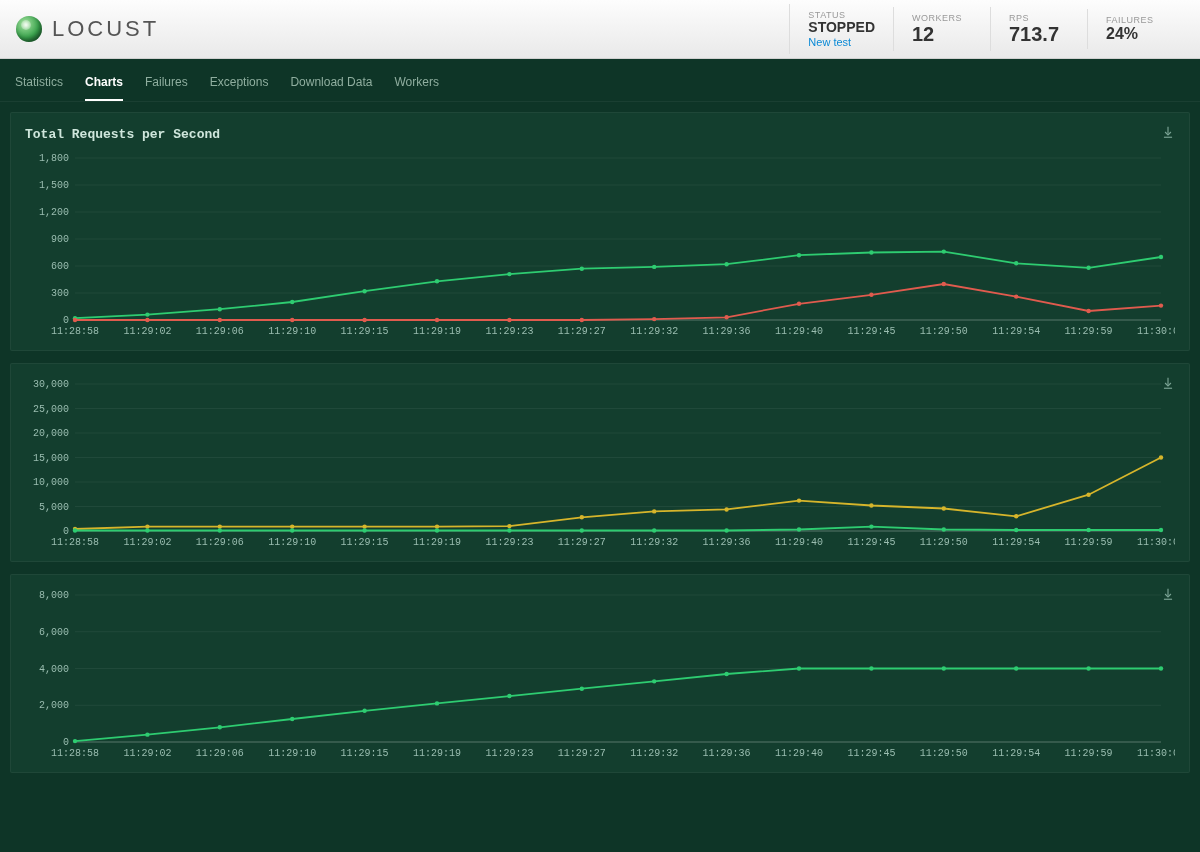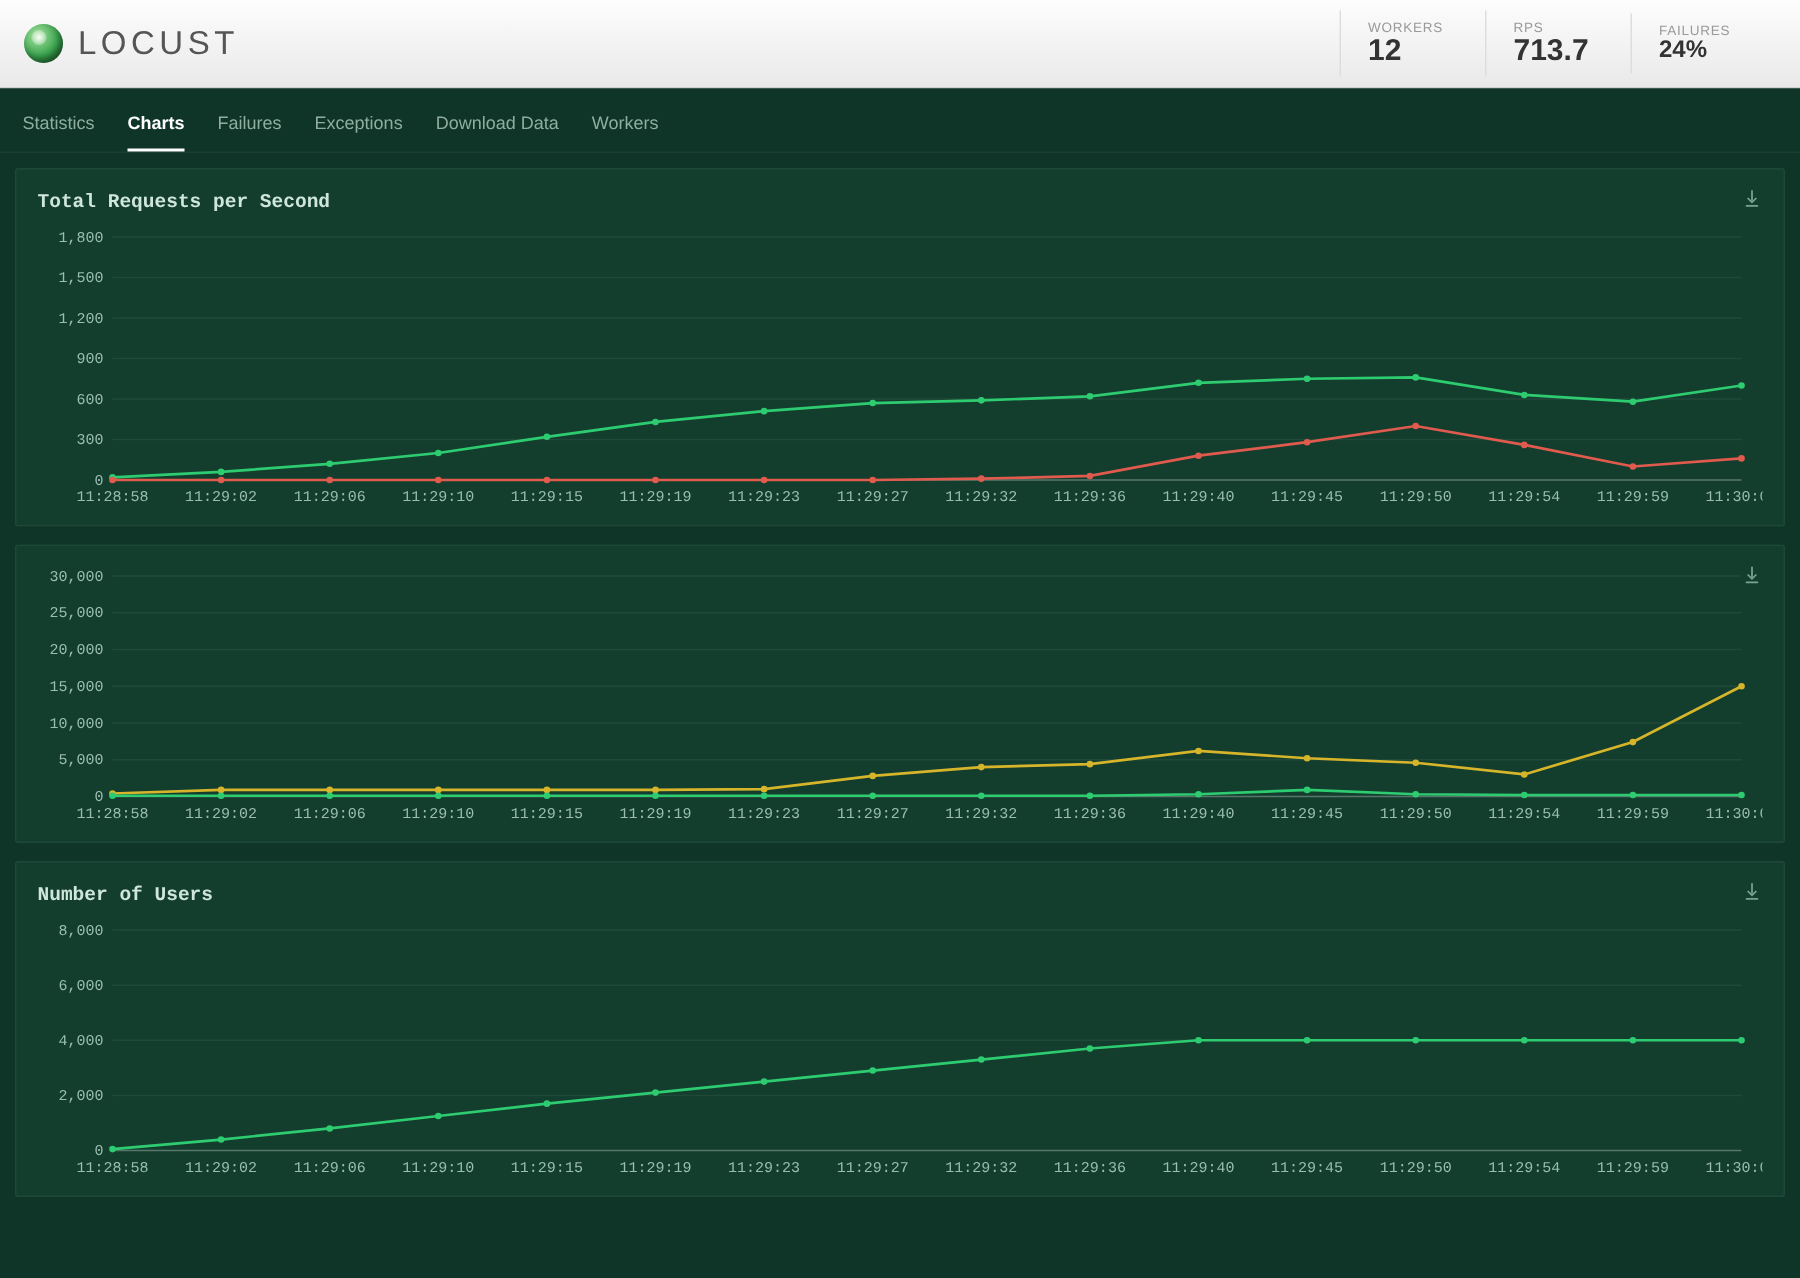--- a/index.html
+++ b/index.html
@@ -145,20 +145,25 @@
 </head>
 <body>
 
 <div class="topbar">
   <div class="logo">
     <div class="logo-orb"></div>
     <div class="logo-text">LOCUST</div>
   </div>
   <div class="spacer"></div>
 
+  <div class="stat-block">
+    <div class="stat-label">STATUS</div>
+    <div class="stat-value small" style="font-size:14px">STOPPED</div>
+    <div class="stat-sub">New test</div>
+  </div>
   <div class="stat-block">
     <div class="stat-label">WORKERS</div>
     <div class="stat-value">12</div>
   </div>
   <div class="stat-block">
     <div class="stat-label">RPS</div>
     <div class="stat-value">713.7</div>
   </div>
   <div class="stat-block">
     <div class="stat-label">FAILURES</div>
@@ -353,21 +358,20 @@
   </div>
 
   <div class="panel">
     <span class="dl-icon">
       <svg width="14" height="14" viewBox="0 0 24 24" fill="none" stroke="currentColor" stroke-width="2">
           <path d="M12 3v12"></path>
           <path d="M7 12l5 5 5-5"></path>
           <path d="M5 21h14"></path>
         </svg>
     </span>
-    <div class="panel-title">Number of Users</div>
     <div class="chart short" id="chart-2">
         <svg viewBox="0 0 1150 175">
           <g class="grid axis">
             <line x1="50" x2="1136" y1="153" y2="153"></line>
             <text x="44" y="156" text-anchor="end">0</text>
             <line x1="50" x2="1136" y1="116.25" y2="116.25"></line>
             <text x="44" y="119.25" text-anchor="end">2,000</text>
             <line x1="50" x2="1136" y1="79.5" y2="79.5"></line>
             <text x="44" y="82.5" text-anchor="end">4,000</text>
             <line x1="50" x2="1136" y1="42.75" y2="42.75"></line>

